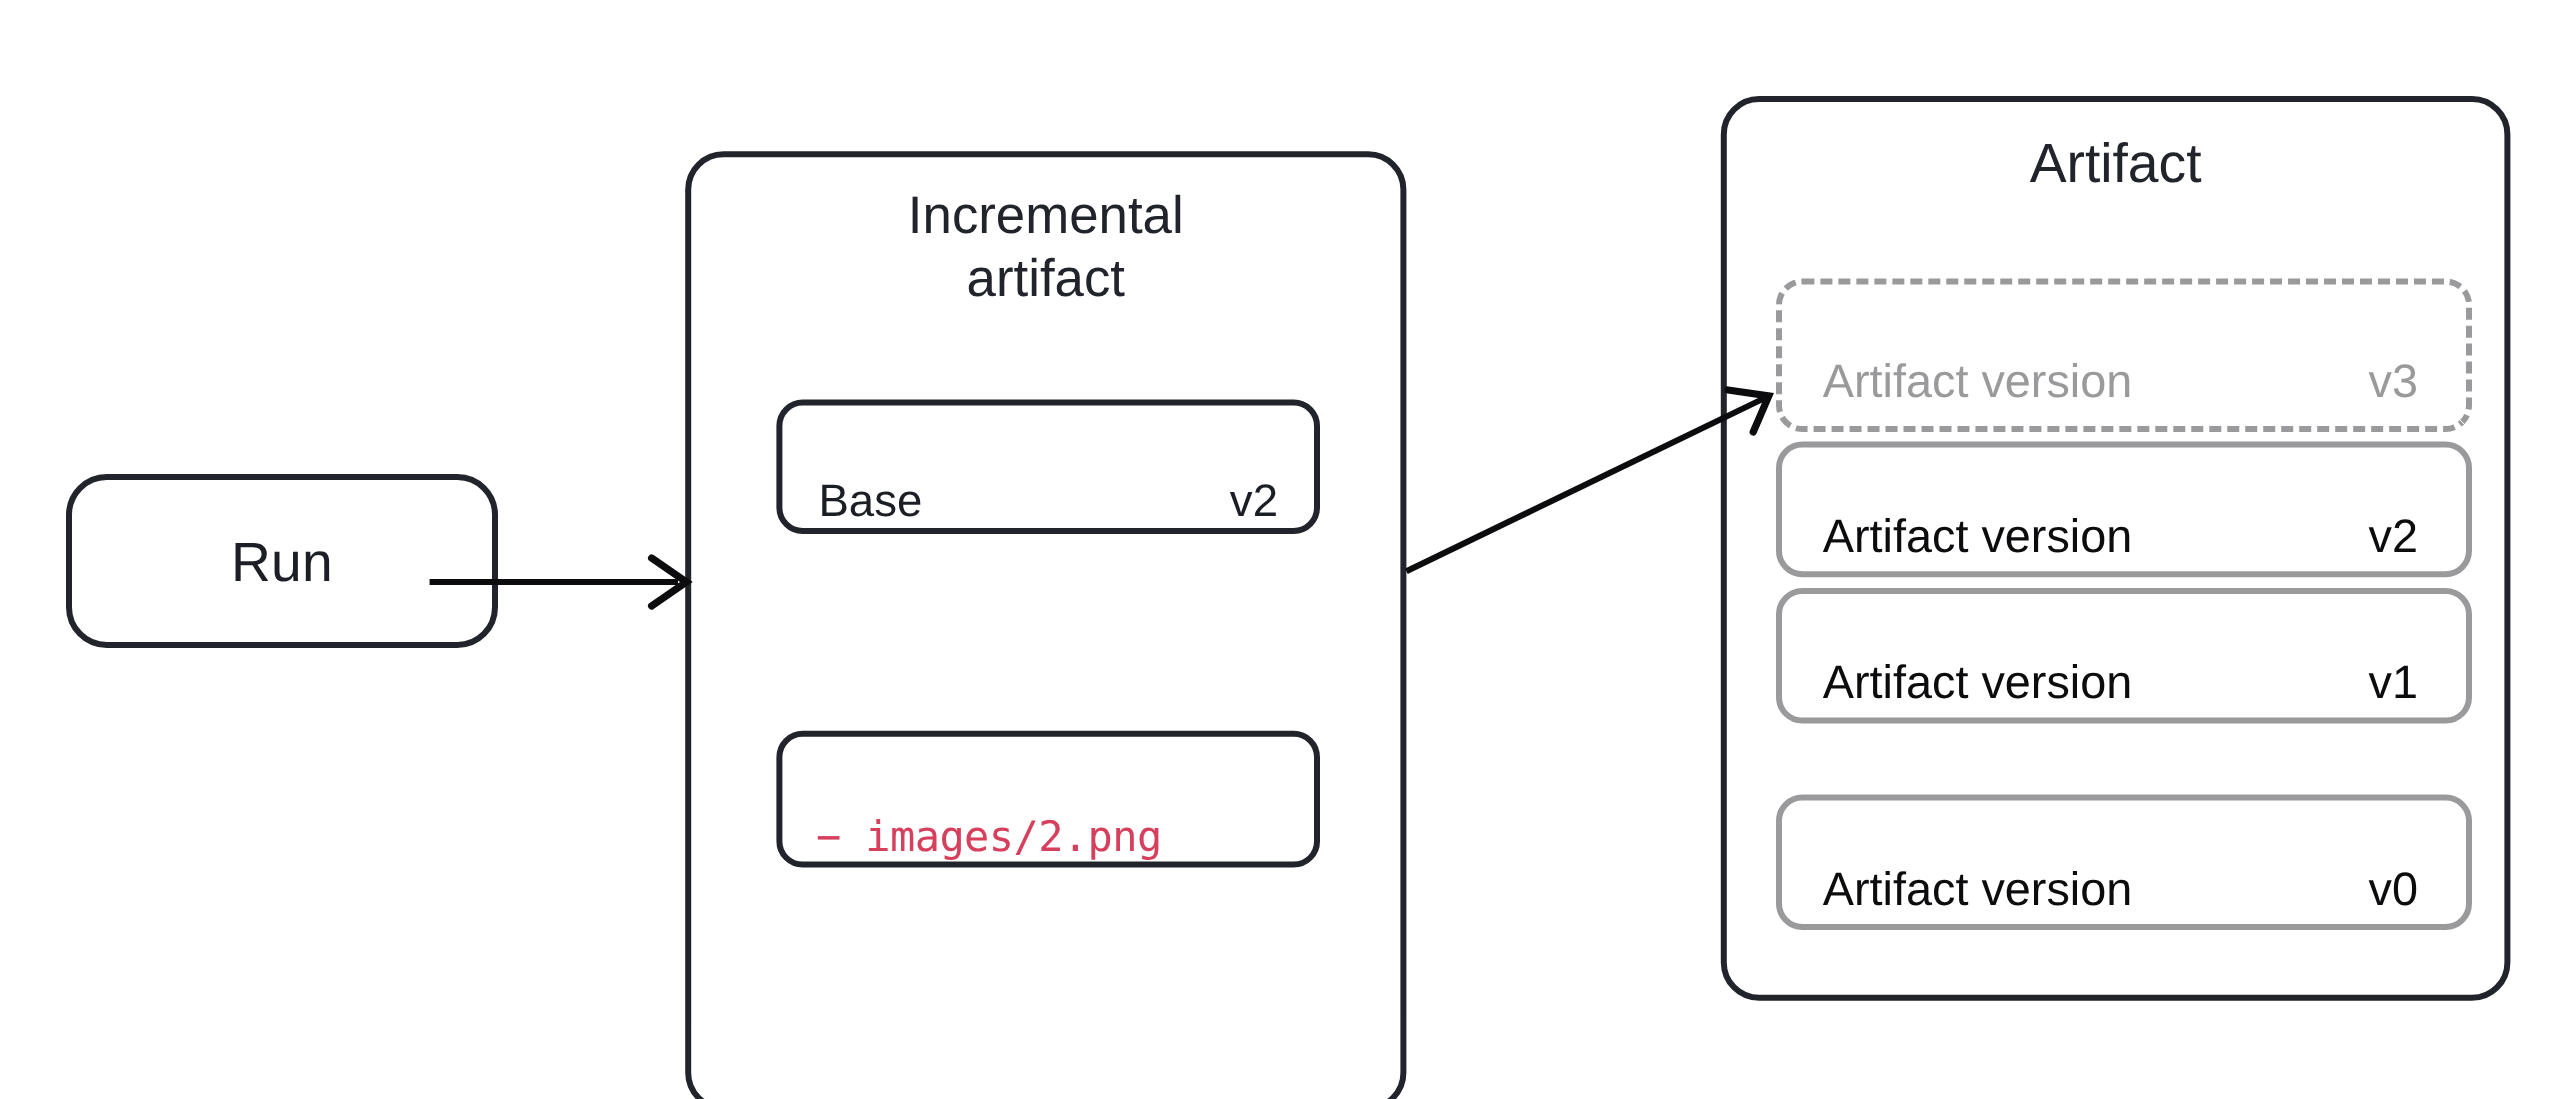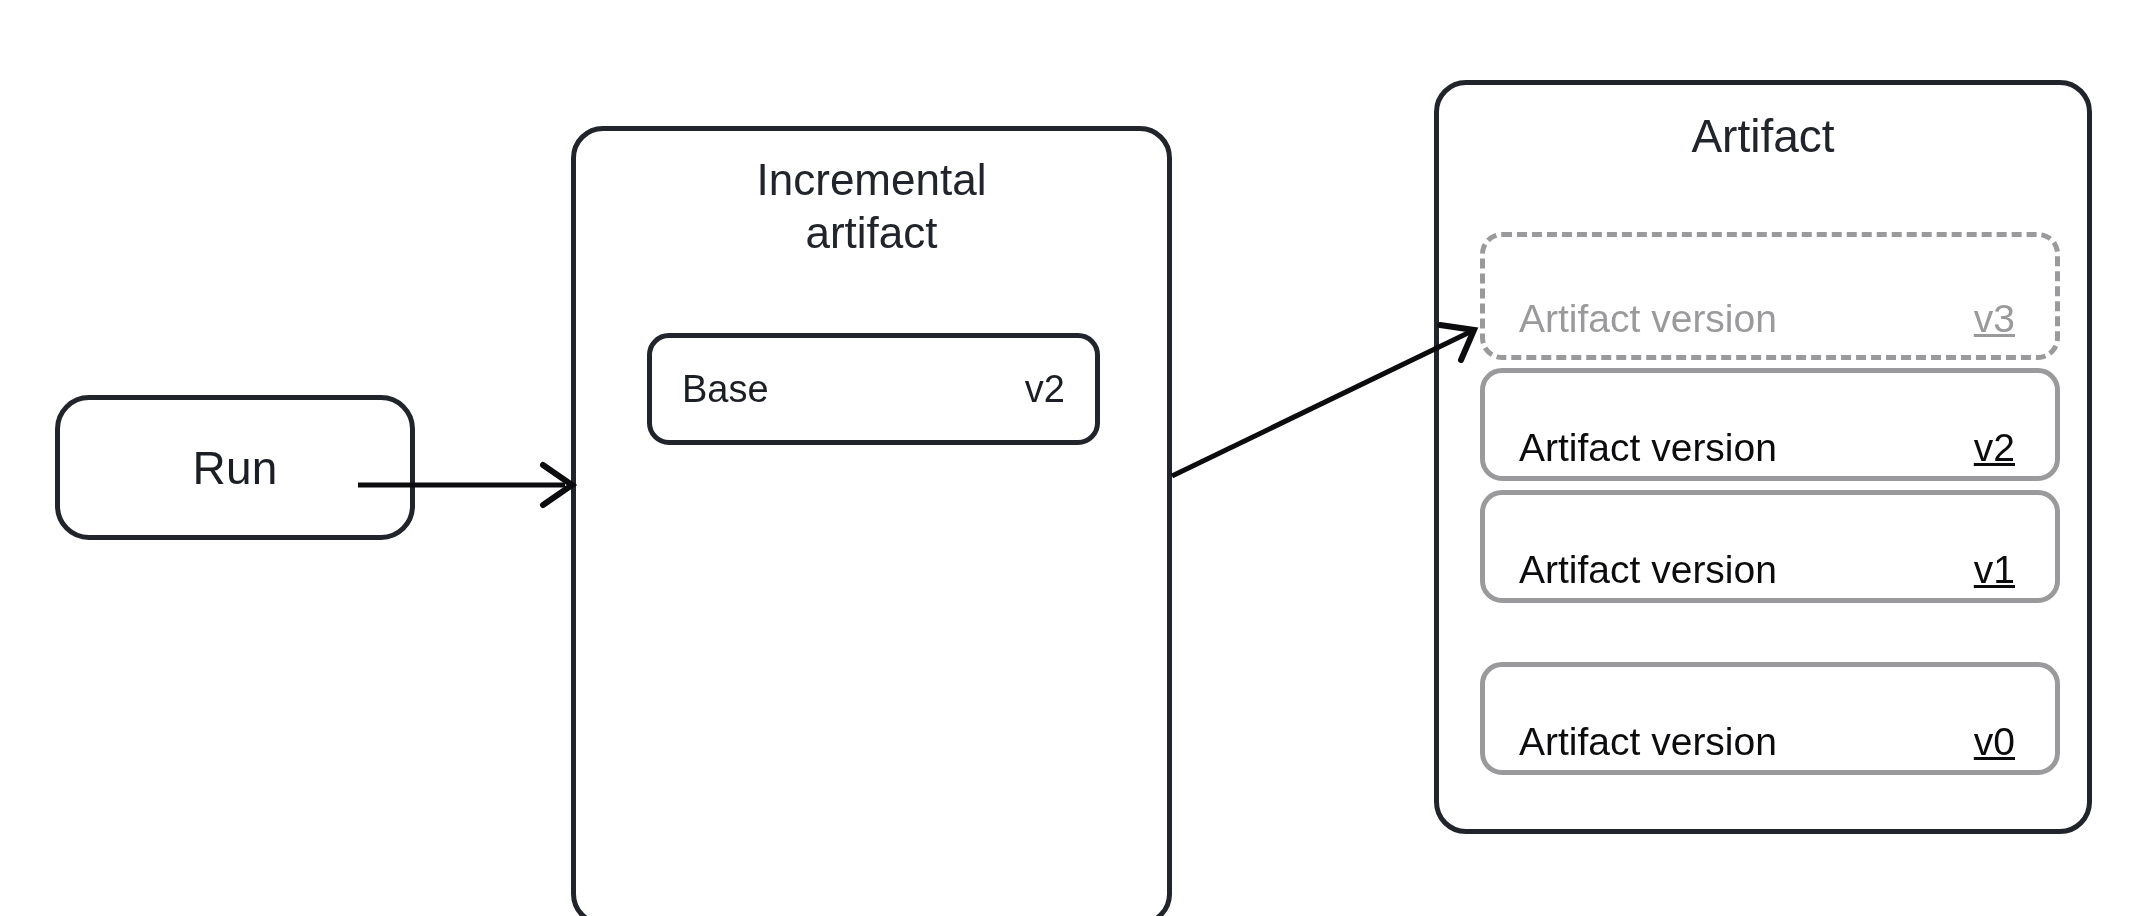--- a/index.html
+++ b/index.html
@@ -61,21 +61,21 @@
   
   .incr-row {
     position: absolute;
     left: 71px;
     width: 453px;
     border: 5px solid #22242c;
     border-radius: 22px;
     background: #ffffff;
     box-sizing: border-box;
     display: flex;
-    align-items: center;
+    align-items: flex-end;
   }
   .incr-row.base      { top: 202px; height: 112px; padding: 0 30px; justify-content: space-between; }
   .incr-row.diff      { top: 342px; height: 110px; padding: 0 28px; }
   .incr-row.diff2     { top: 478px; height: 114px; padding: 0 28px; }
 
   .base-name  { font-size: 38px; color: #1c1e26; font-family: "Liberation Sans", sans-serif; }
   .base-ver   { font-size: 38px; color: #1c1e26; font-family: "Liberation Sans", sans-serif; }
 
   .diff-text {
     font-family: "DejaVu Sans Mono", "Liberation Mono", monospace;
@@ -114,21 +114,21 @@
     align-items: center;
     padding: 0 34px;
     justify-content: space-between;
   }
   .ver-row .ver-label,
   .ver-row .ver-num {
     font-size: 39px;
     font-family: "Liberation Sans", sans-serif;
     margin-top: 46px;
   }
-  .ver-row .ver-num { margin-right: 6px; text-decoration: underline; }
+  .ver-row .ver-num { margin-right: 6px; }
 
   .ver-row.pending {
     border: 5px dashed #9a9a9c;
   }
   .ver-row.pending .ver-label,
   .ver-row.pending .ver-num { color: #9a9a9c; }
 
   .ver-row.existing {
     border: 5px solid #9a9a9c;
   }
@@ -162,20 +162,23 @@
 
     <div class="incr-title">Incremental
 artifact</div>
 
     <div class="incr-row base">
       <span class="base-name">Base</span>
       <span class="base-ver">v2</span>
     </div>
 
 
+    <div class="incr-row diff2">
+      <span class="diff-text diff-remove">− images/2.png</span>
+    </div>
 
   </div>
 
   <div class="abs artifact-node">
 
     <div class="artifact-title">Artifact</div>
 
     <div class="ver-row pending r0">
       <span class="ver-label">Artifact version</span>
       <span class="ver-num">v3</span>

